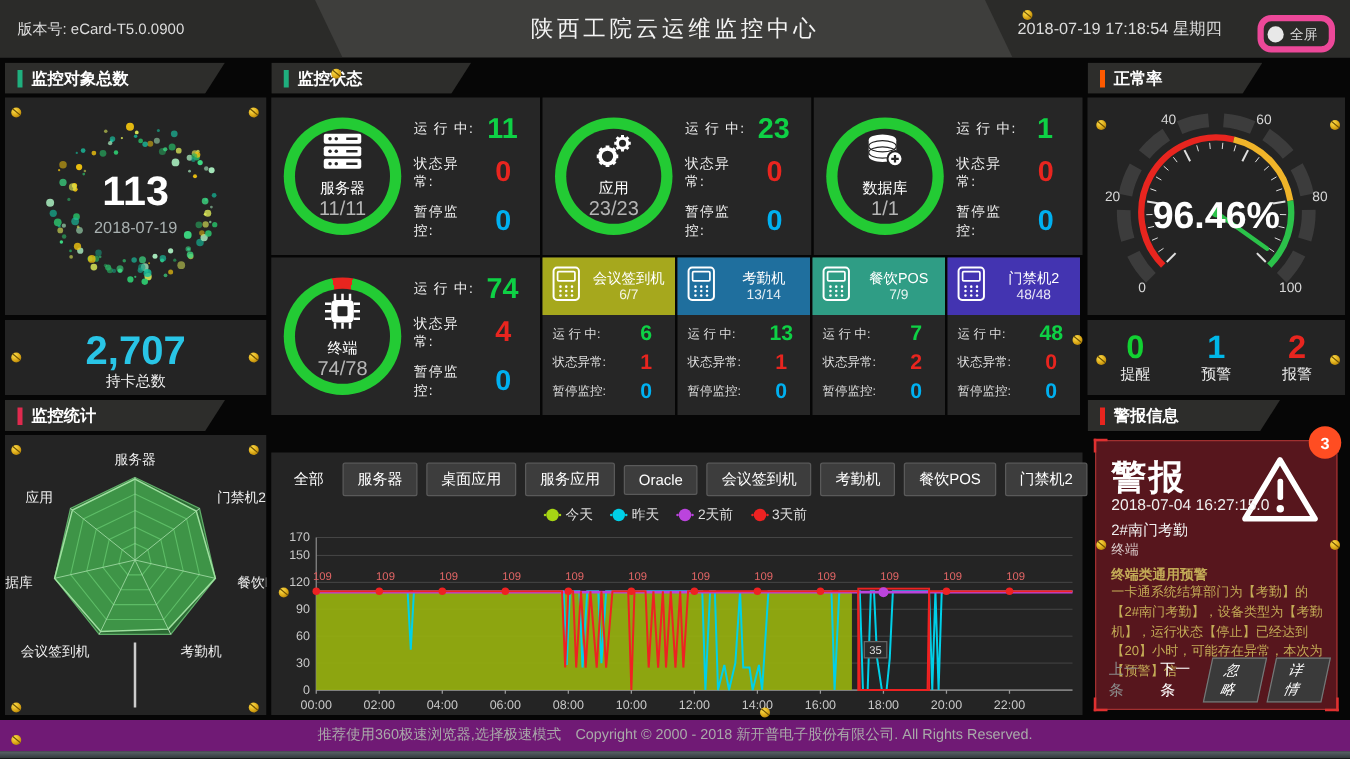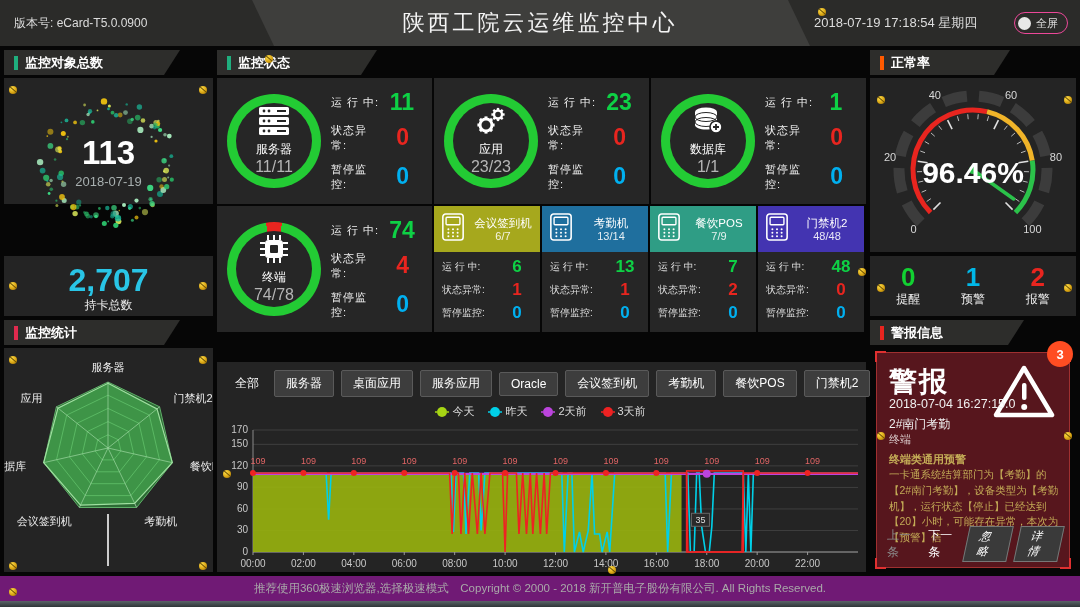--- a/index.html
+++ b/index.html
@@ -4,25 +4,25 @@
 <style>
   html,body{margin:0;padding:0;background:#000;}
   #app{position:relative;width:1080px;height:607px;background:#060606;overflow:hidden;
        font-family:"Liberation Sans","DejaVu Sans",sans-serif;color:#eee;}
   
   .header{position:absolute;left:0;top:0;width:1080px;height:46px;background:#3e3e3c;}
   .hdr-left{position:absolute;left:0;top:0;width:274px;height:46px;background:#2b2b29;
             clip-path:polygon(0 0,252px 0,274px 46px,0 46px);}
   .hdr-version{position:absolute;left:14px;top:0;line-height:46px;font-size:12px;color:#ddd;}
   .hdr-title{position:absolute;left:0;right:0;top:0;text-align:center;line-height:46px;
-             font-size:22px;letter-spacing:3px;color:#f4f4f4;}
+             font-size:18px;letter-spacing:3px;color:#f4f4f4;}
   .hdr-right{position:absolute;left:788px;top:0;width:292px;height:46px;background:#2b2b29;
              clip-path:polygon(0 0,292px 0,292px 46px,22px 46px);}
   .hdr-datetime{position:absolute;left:26px;top:0;line-height:46px;font-size:13px;color:#ddd;}
-  .fs-pill{position:absolute;right:12px;top:12px;height:20px;border:1px solid #ec4899;border-radius:11px;
+  .fs-pill{position:absolute;right:12px;top:12px;height:20px;border:5px solid #ec4899;border-radius:11px;
            display:flex;align-items:center;gap:5px;padding:0 9px 0 3px;cursor:pointer;background:#34343
 
 2;}
   .fs-dot{width:13px;height:13px;border-radius:50%;background:#e8e8e8;}
   .fs-label{font-size:11px;color:#ddd;}
   
   .ptab{position:absolute;height:25px;background:#2d2d2b;display:flex;align-items:center;
         padding:0 20px 0 10px;font-size:13px;font-weight:bold;color:#fff;
         clip-path:polygon(0 0,100% 0,calc(100% - 16px) 100%,0 100%);}
   .ptab::before{content:"";width:4px;height:14px;margin-right:7px;background:var(--acc,#1faf7e);}
@@ -115,21 +115,21 @@
       <div class="fs-pill">
         <span class="fs-dot"></span>
         <span class="fs-label">全屏</span>
       </div>
     </div>
   </div>
 
   <div class="ptab acc-teal" style="left:4px;top:50px;width:146px;">
     <span>监控对象总数</span>
   </div>
-  <div class="panel" style="left:4px;top:78px;width:209px;height:126px;">
+  <div class="panel" style="left:4px;top:78px;width:209px;height:174px;">
     <div id="dots-svg" style="position:absolute;inset:0;"><svg width="209" height="174" viewBox="0 0 209 174">
           <circle cx="103.3" cy="130.0" r="2.2" fill="#1abc9c" opacity="0.69"></circle>
           <circle cx="160.1" cy="93.4" r="1.1" fill="#d4e157" opacity="1.00"></circle>
           <circle cx="139.0" cy="42.5" r="2.3" fill="#d4e157" opacity="0.80"></circle>
           <circle cx="146.2" cy="109.9" r="3.1" fill="#3ddc84" opacity="0.94"></circle>
           <circle cx="55.6" cy="70.4" r="2.1" fill="#f1c40f" opacity="0.97"></circle>
           <circle cx="125.9" cy="43.2" r="2.8" fill="#27ae60" opacity="0.53"></circle>
           <circle cx="162.2" cy="92.6" r="2.8" fill="#d4e157" opacity="0.84"></circle>
           <circle cx="60.2" cy="122.5" r="2.5" fill="#a3e4b8" opacity="0.86"></circle>
           <circle cx="160.8" cy="81.8" r="1.0" fill="#1abc9c" opacity="0.72"></circle>

